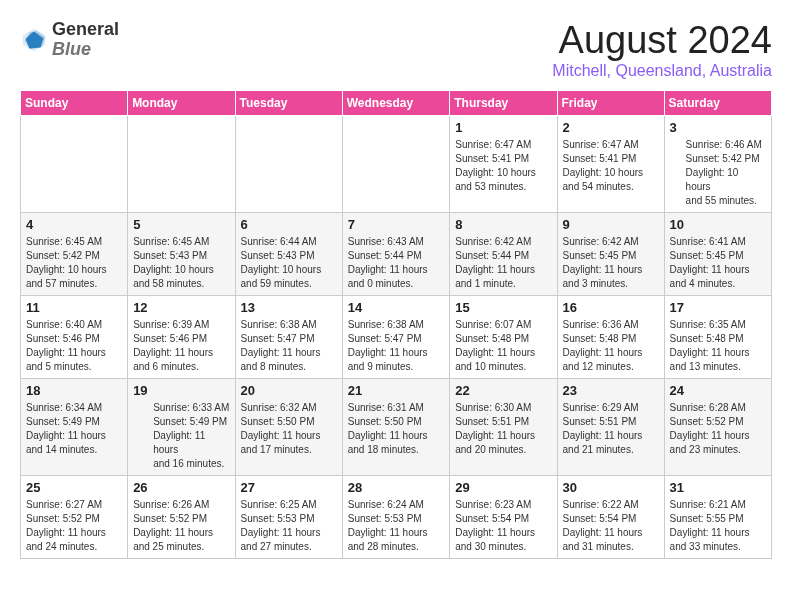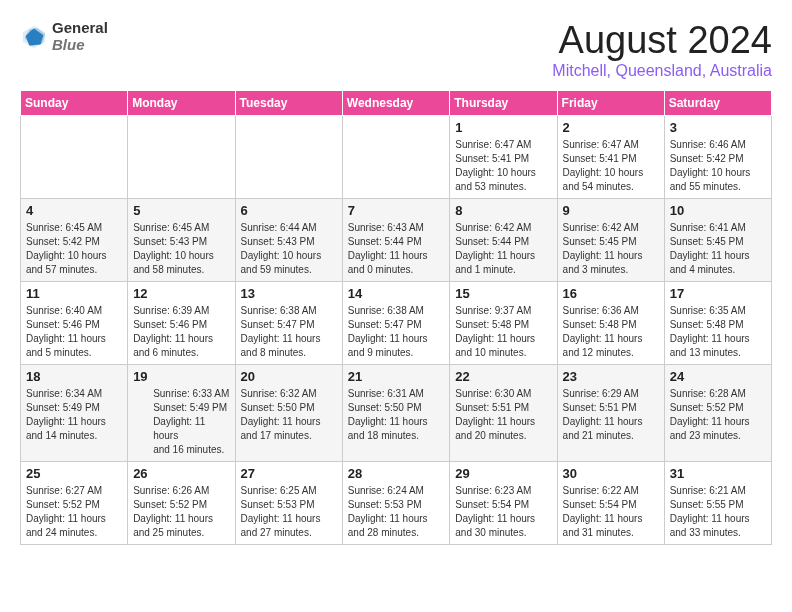--- a/index.html
+++ b/index.html
@@ -15,21 +15,21 @@
       justify-content: space-between;
       align-items: flex-start;
       margin-bottom: 10px;
     }
     .logo {
       display: flex;
       align-items: center;
       gap: 4px;
     }
     .logo-text {
-      font-size: 15px;
+      font-size: 18px;
       font-weight: bold;
       line-height: 1.1;
     }
     .logo-general { color: #333; }
     .logo-blue { color: #737373; font-style: italic; }
     .logo-icon {
       width: 28px;
       height: 28px;
     }
     .title-block {
@@ -136,21 +136,21 @@
         </td>
         <td>
           <span class="day-num">2</span>
           <div class="day-info" style="white-space: pre-line;">Sunrise: 6:47 AM
 Sunset: 5:41 PM
 Daylight: 10 hours
 and 54 minutes.</div>
         </td>
         <td>
           <span class="day-num">3</span>
-          <div class="day-info" style="white-space: pre-line;">Sunrise: 6:46 AM
+          <div class="day-info" style="white-space: pre-line; margin-left: 16px;">Sunrise: 6:46 AM
 Sunset: 5:42 PM
 Daylight: 10 hours
 and 55 minutes.</div>
         </td>
       </tr>
       <tr>
         <td>
           <span class="day-num">4</span>
           <div class="day-info" style="white-space: pre-line;">Sunrise: 6:45 AM
 Sunset: 5:42 PM
@@ -224,21 +224,21 @@
         </td>
         <td>
           <span class="day-num">14</span>
           <div class="day-info" style="white-space: pre-line;">Sunrise: 6:38 AM
 Sunset: 5:47 PM
 Daylight: 11 hours
 and 9 minutes.</div>
         </td>
         <td>
           <span class="day-num">15</span>
-          <div class="day-info" style="white-space: pre-line;">Sunrise: 9:37 AM
+          <div class="day-info" style="white-space: pre-line;">Sunrise: 6:07 AM
 Sunset: 5:48 PM
 Daylight: 11 hours
 and 10 minutes.</div>
         </td>
         <td>
           <span class="day-num">16</span>
           <div class="day-info" style="white-space: pre-line;">Sunrise: 6:36 AM
 Sunset: 5:48 PM
 Daylight: 11 hours
 and 12 minutes.</div>

